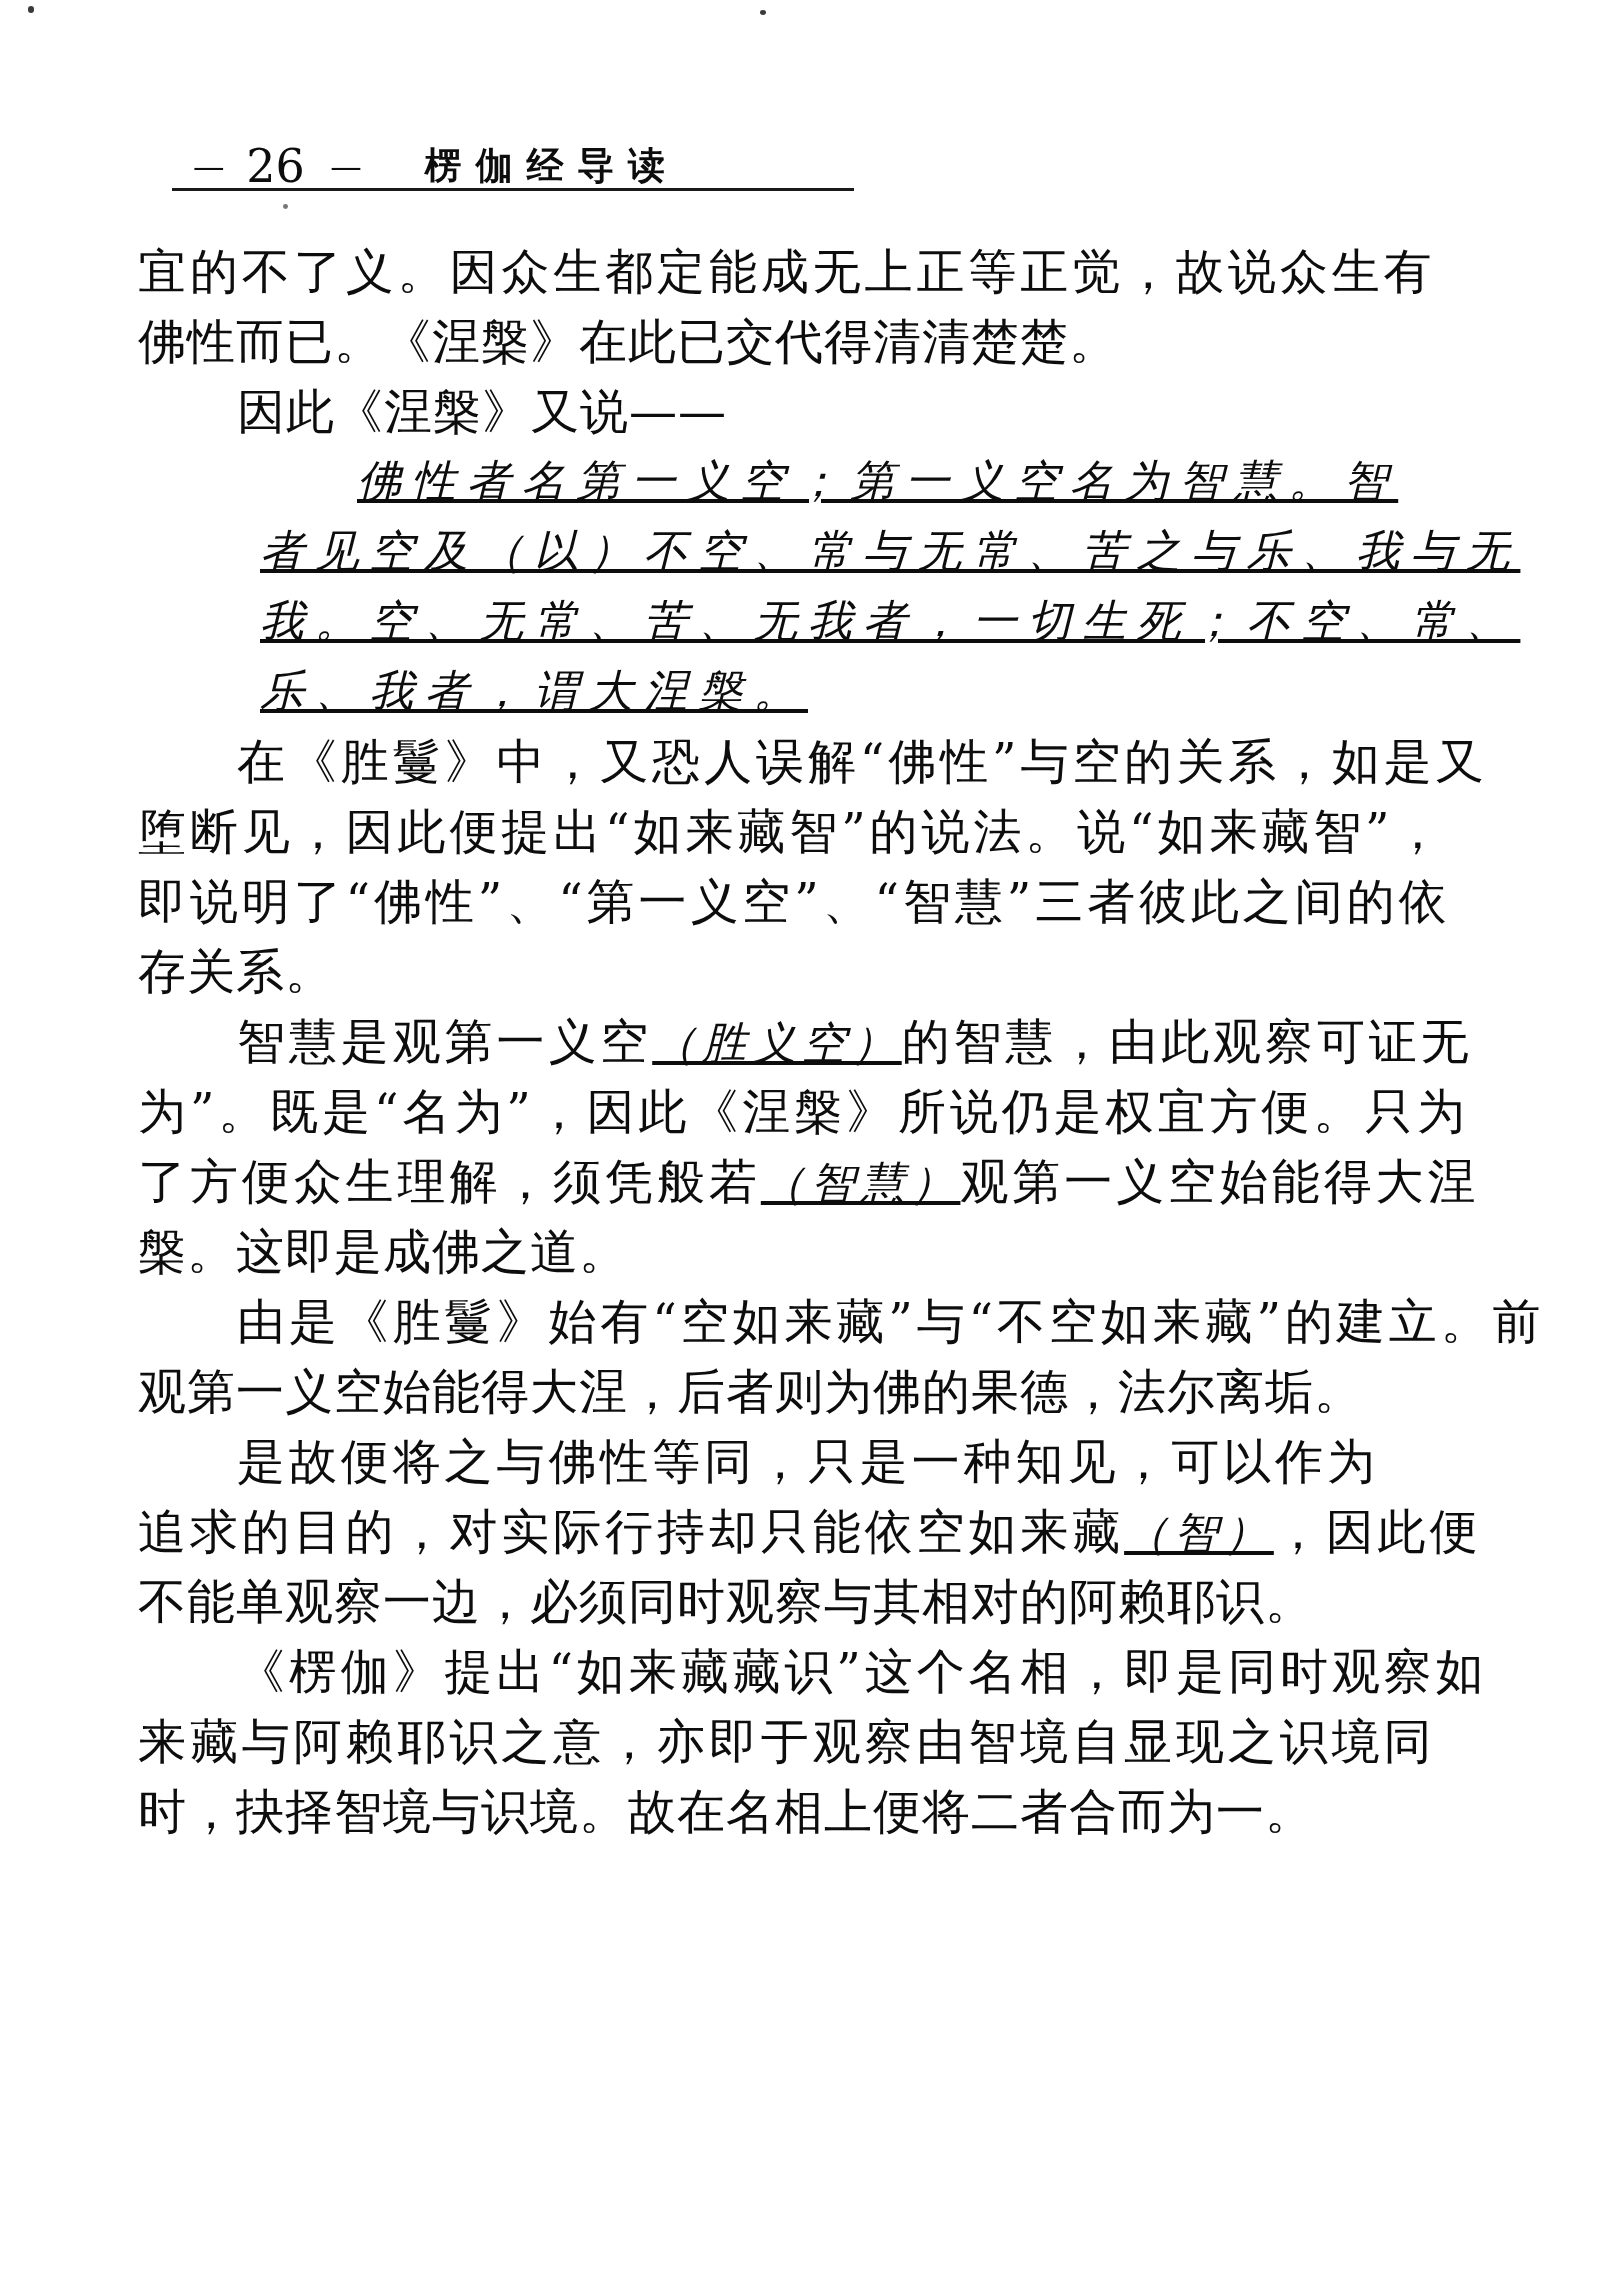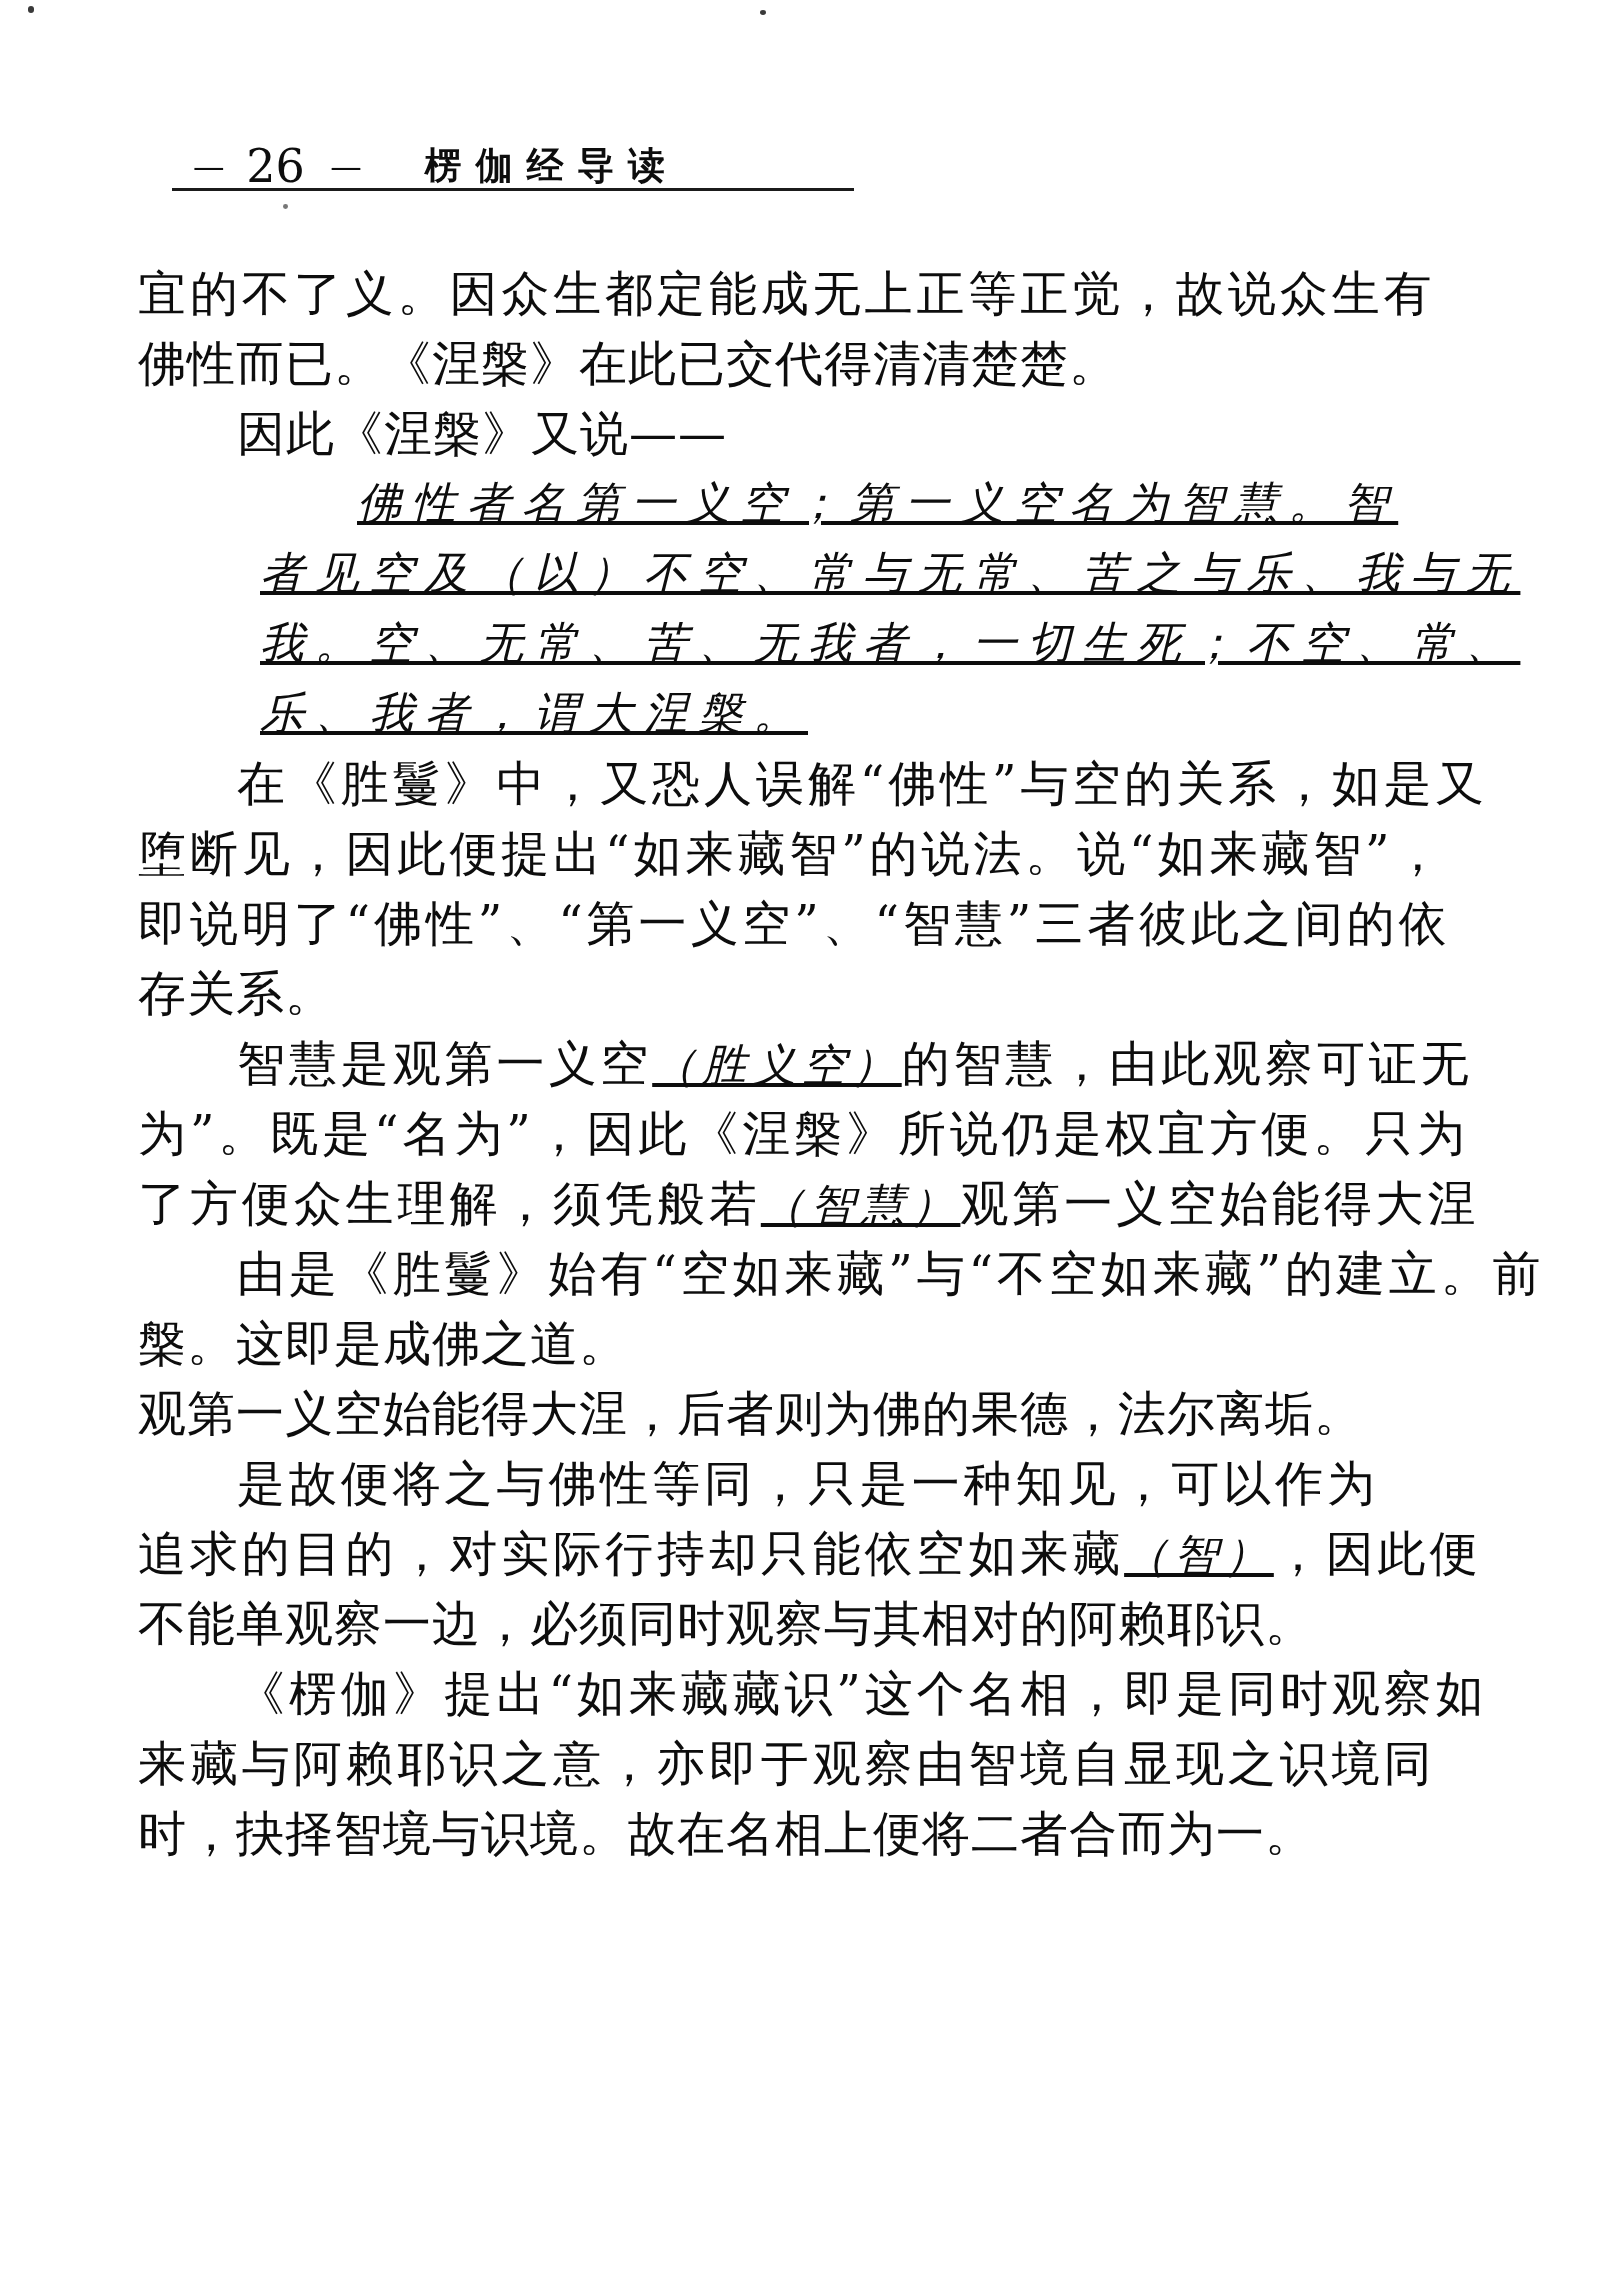--- a/index.html
+++ b/index.html
@@ -47,21 +47,21 @@
     position: absolute;
     top: 188px;
     left: 172px;
     width: 682px;
     height: 3px;
     background: #1b1b1b;
   }
   
   .page-body {
     position: absolute;
-    top: 258px;
+    top: 236px;
     left: 138px;
     width: 1340px;
   }
   .line {
     height: 70px;
     line-height: 70px;
     font-size: 48px;
     white-space: nowrap;
     letter-spacing: 1px;
   }
@@ -122,22 +122,22 @@
       <div class="line verse"><span class="kai">者见空及（以）不空、常与无常、苦之与乐、我与无</span></div>
       <div class="line verse"><span class="kai">我。空、无常、苦、无我者，一切生死；不空、常、</span></div>
       <div class="line verse"><span class="kai">乐、我者，谓大涅槃。</span></div>
       <div class="line indent fill"><span class="song">在《胜鬘》中，又恐人误解“佛性”与空的关系，如是又</span></div>
       <div class="line fill"><span class="song">堕断见，因此便提出“如来藏智”的说法。说“如来藏智”，</span></div>
       <div class="line fill"><span class="song">即说明了“佛性”、“第一义空”、“智慧”三者彼此之间的依</span></div>
       <div class="line end"><span class="song">存关系。</span></div>
       <div class="line indent fill"><span class="song">智慧是观第一义空</span><span class="kai">（胜义空）</span><span class="song">的智慧，由此观察可证无</span></div>
       <div class="line fill"><span class="song">为”。既是“名为”，因此《涅槃》所说仍是权宜方便。只为</span></div>
       <div class="line fill"><span class="song">了方便众生理解，须凭般若</span><span class="kai">（智慧）</span><span class="song">观第一义空始能得大涅</span></div>
+      <div class="line end"><span class="song">槃。这即是成佛之道。</span></div>
       <div class="line indent fill"><span class="song">由是《胜鬘》始有“空如来藏”与“不空如来藏”的建立。前</span></div>
-      <div class="line end"><span class="song">槃。这即是成佛之道。</span></div>
       <div class="line end"><span class="song">观第一义空始能得大涅，后者则为佛的果德，法尔离垢。</span></div>
       <div class="line indent fill"><span class="song">是故便将之与佛性等同，只是一种知见，可以作为</span></div>
       <div class="line fill"><span class="song">追求的目的，对实际行持却只能依空如来藏</span><span class="kai">（智）</span><span class="song">，因此便</span></div>
       <div class="line end"><span class="song">不能单观察一边，必须同时观察与其相对的阿赖耶识。</span></div>
       <div class="line indent fill"><span class="song">《楞伽》提出“如来藏藏识”这个名相，即是同时观察如</span></div>
       <div class="line fill"><span class="song">来藏与阿赖耶识之意，亦即于观察由智境自显现之识境同</span></div>
       <div class="line end"><span class="song">时，抉择智境与识境。故在名相上便将二者合而为一。</span></div>
     </div>
 
 </div>

